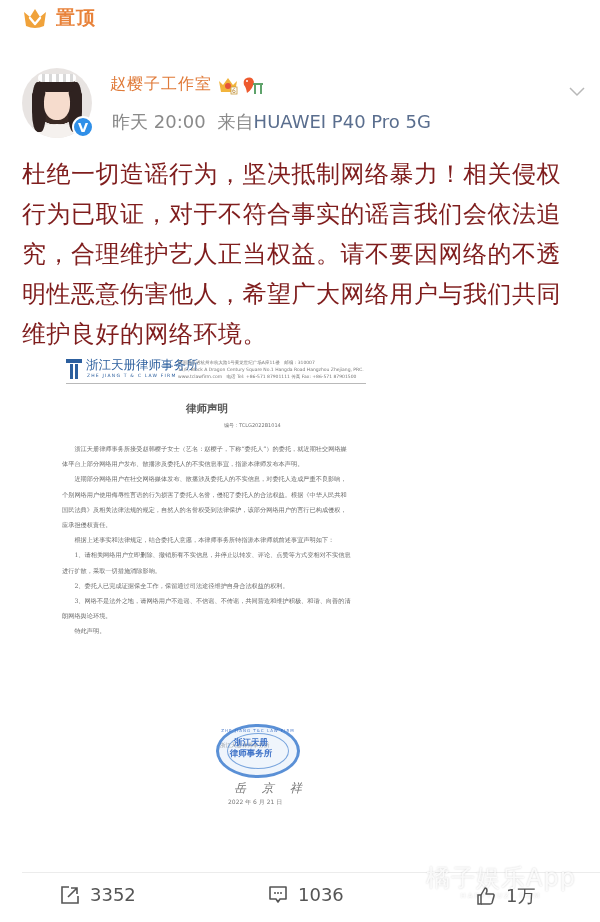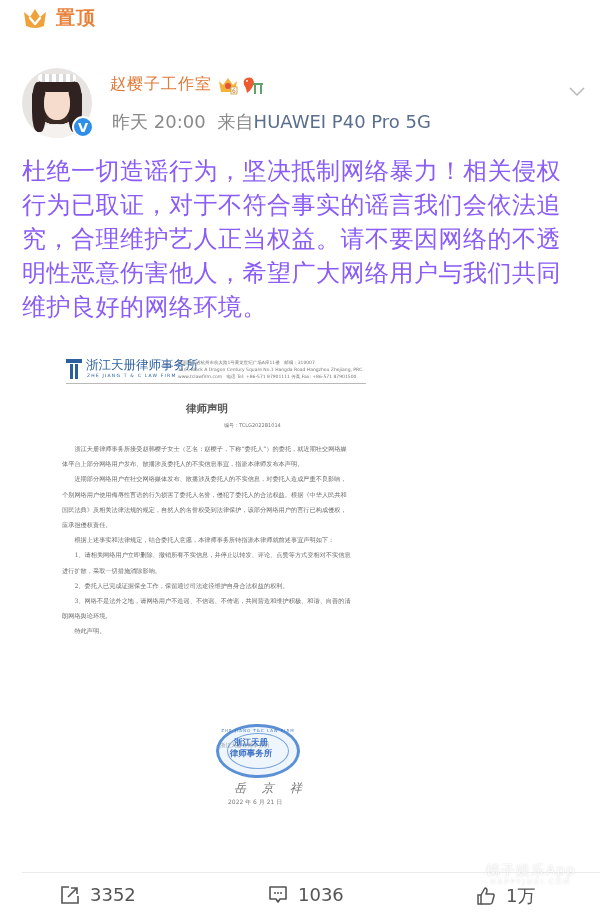--- a/index.html
+++ b/index.html
@@ -26,21 +26,21 @@
               display: flex; align-items: center; justify-content: center; font-family: "DejaVu Sans", sans-serif; }
   .username-row { position: absolute; left: 110px; top: 14px; display: flex; align-items: center; }
   .username { color: #e07b3a; font-size: 16px; letter-spacing: 1px; }
   .badge-crown { margin-left: 6px; width: 20px; height: 20px; position: relative; }
   .badge-fish { margin-left: 4px; width: 22px; height: 20px; position: relative; }
   .meta-row { position: absolute; left: 112px; top: 50px; font-size: 18px; color: #8a8a8a; white-space: nowrap; }
   .meta-row .source { color: #5a6e8e; }
   .meta-row .sp { display: inline-block; width: 12px; }
   .chevron { position: absolute; right: 14px; top: 22px; width: 18px; height: 18px; }
 
-  .post-text { position: absolute; left: 22px; top: 154px; width: 560px; font-size: 24px; line-height: 34px; color: #8b5cf6; letter-spacing: 0.5px; }
+  .post-text { position: absolute; left: 22px; top: 154px; width: 560px; font-size: 24px; line-height: 40px; color: #7f1d1d; letter-spacing: 0.5px; }
 
   .doc { position: absolute; left: 62px; top: 350px; width: 310px; height: 470px; background: #fff; }
   .letterhead { position: absolute; left: 4px; top: 8px; width: 300px; height: 26px; border-bottom: 1px solid #b9b9b9; }
   .lh-logo { position: absolute; left: 0; top: 1px; width: 16px; height: 20px; }
   .lh-logo .bar { position: absolute; left: 0; top: 0; width: 16px; height: 4px; background: #2c5f9e; }
   .lh-logo .stem1 { position: absolute; left: 4px; top: 5px; width: 3px; height: 15px; background: #2c5f9e; }
   .lh-logo .stem2 { position: absolute; left: 9px; top: 5px; width: 3px; height: 15px; background: #2c5f9e; }
   .lh-name { position: absolute; left: 20px; top: -1px; font-size: 12.5px; color: #2c5f9e; font-family: "DejaVu Serif", serif; white-space: nowrap; }
   .lh-en { position: absolute; left: 21px; top: 15px; font-size: 4.5px; color: #2c5f9e; letter-spacing: 1.2px; white-space: nowrap; }
   .lh-addr { position: absolute; left: 112px; top: 1px; font-size: 4.5px; line-height: 7px; color: #777; white-space: nowrap; }
@@ -59,21 +59,21 @@
 
   .divider { position: absolute; left: 22px; top: 872px; width: 578px; height: 1px; background: #ececec; }
   .actions { position: absolute; left: 0; top: 876px; width: 600px; height: 46px; }
   .action { position: absolute; top: 8px; display: flex; align-items: center; font-size: 18px; color: #555; }
   .action svg { width: 20px; height: 20px; margin-right: 10px; display: block; }
   .action.repost { left: 60px; }
   .action.comment { left: 268px; }
   .action.like { left: 476px; }
   .watermark { position: absolute; right: 24px; top: 862px; text-align: center; color: rgba(255,255,255,0.85);
                text-shadow: 0 0 2px rgba(0,0,0,0.18); }
-  .watermark .wm-main { font-size: 14px; letter-spacing: 1px; }
+  .watermark .wm-main { font-size: 24px; letter-spacing: 1px; }
   .watermark .wm-sub { font-size: 7px; letter-spacing: 2px; margin-top: -2px; }
 </style>
 </head>
 <body>
 
 <div class="pinned">
   <span class="crown">
     <svg viewBox="0 0 26 24">
       <path d="M2 6 L8 11 L13 3 L18 11 L24 6 L22 20 Q13 24 4 20 Z" fill="#f0a23a"></path>
       <path d="M8 12 L13 18 L18 12" stroke="#fff" stroke-width="2.4" fill="none" stroke-linecap="round" stroke-linejoin="round"></path>

